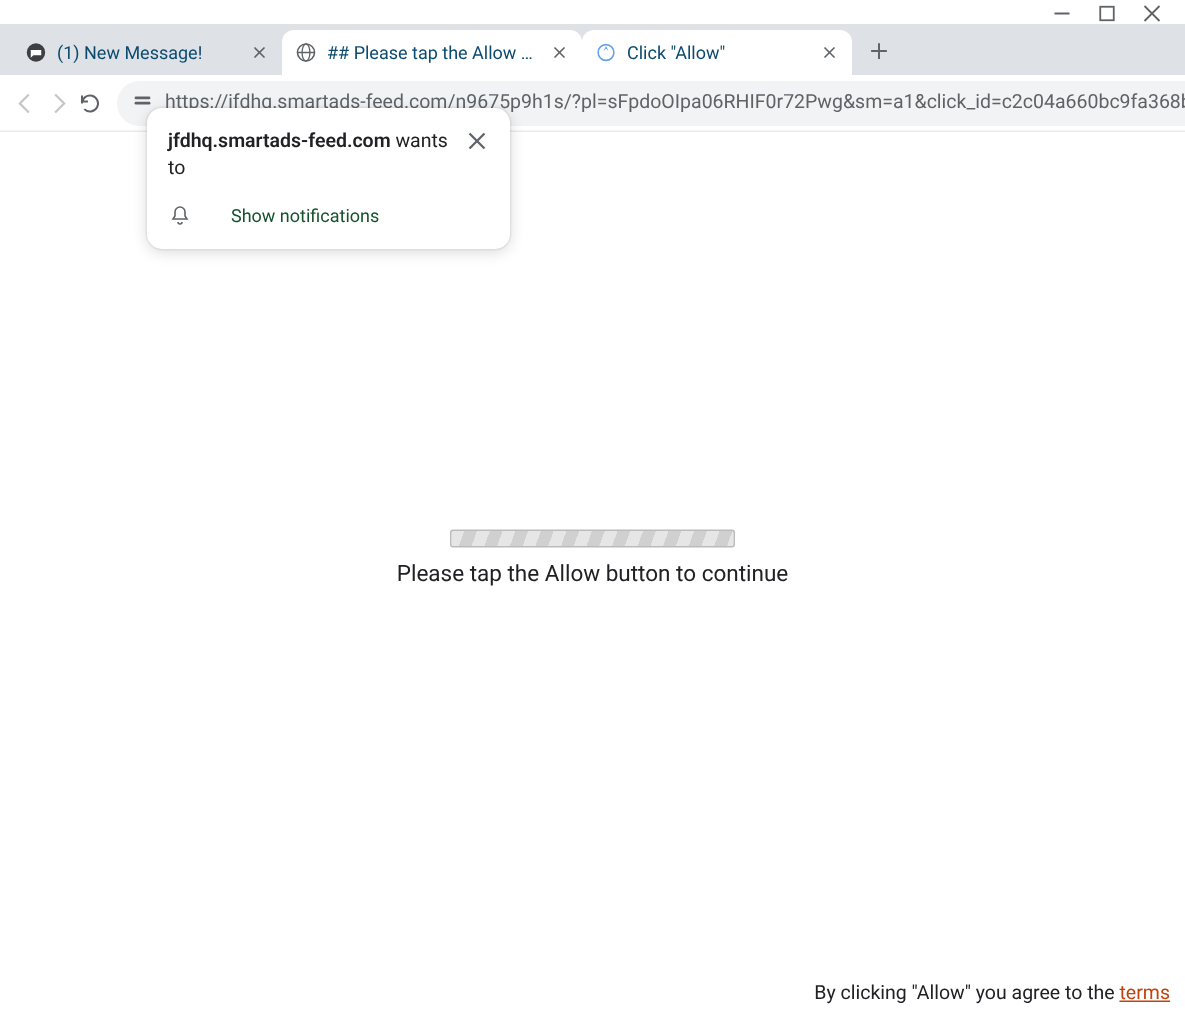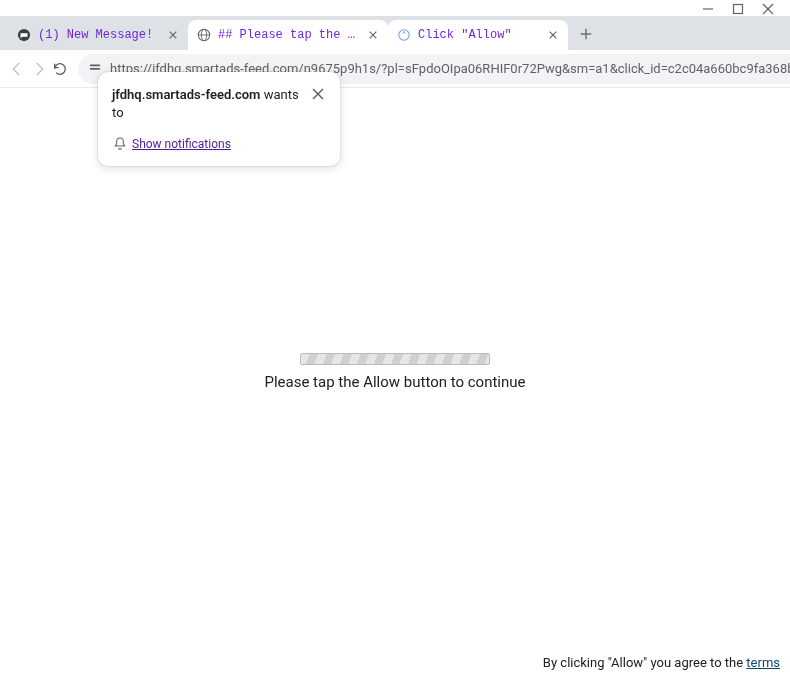--- a/index.html
+++ b/index.html
@@ -44,24 +44,23 @@
   height: 30px;
   min-width: 180px;
   max-width: 200px;
   background: #dee1e6;
   border-radius: 8px 8px 0 0;
   display: flex;
   align-items: center;
   padding: 0 8px;
   gap: 6px;
   font-size: 12px;
-  color: #6d28d9;
-  cursor: pointer;
-  position: relative;
-  font-family: Liberation Mono, monospace;
+  color: #0c4a6e;
+  cursor: pointer;
+  position: relative;
 }
 .tab.active {
   background: #fff;
 }
 .tab .favicon {
   width: 16px; height: 16px;
   display: inline-flex;
   align-items: center;
   justify-content: center;
   flex-shrink: 0;
@@ -158,25 +157,24 @@
   cursor: pointer;
   display: flex;
   align-items: center;
   justify-content: center;
   flex-shrink: 0;
   margin-left: 8px;
 }
 .popup-perm {
   display: flex;
   align-items: center;
-  gap: 4px;
+  gap: 26px;
   margin-top: 14px;
   font-size: 12px;
-  color: #4c1d95;
-  text-decoration: underline;
+  color: #14532d;
 }
 .popup-perm .bell-icon {
   width: 16px; height: 16px;
   color: #5f6368;
 }
 .popup-buttons {
   display: flex;
   justify-content: flex-end;
   gap: 8px;
   margin-top: 18px;
@@ -261,21 +259,21 @@
   left: -24px;
   letter-spacing: -1px;
 }
 .footer-text {
   position: absolute;
   right: 10px;
   bottom: 10px;
   font-size: 13px;
   color: #202124;
 }
-.footer-text a { color: #0c4a6e; text-decoration: underline; cursor: pointer; }
+.footer-text a { color: #c2410c; text-decoration: underline; cursor: pointer; }
 </style>
 </head>
 <body>
 
 <div class="titlebar">
   <div class="window-controls">
     <span>
       <svg viewBox="0 0 12 12">
           <line x1="1" y1="6" x2="11" y2="6" stroke="currentColor" stroke-width="1.2"></line>
         </svg>

